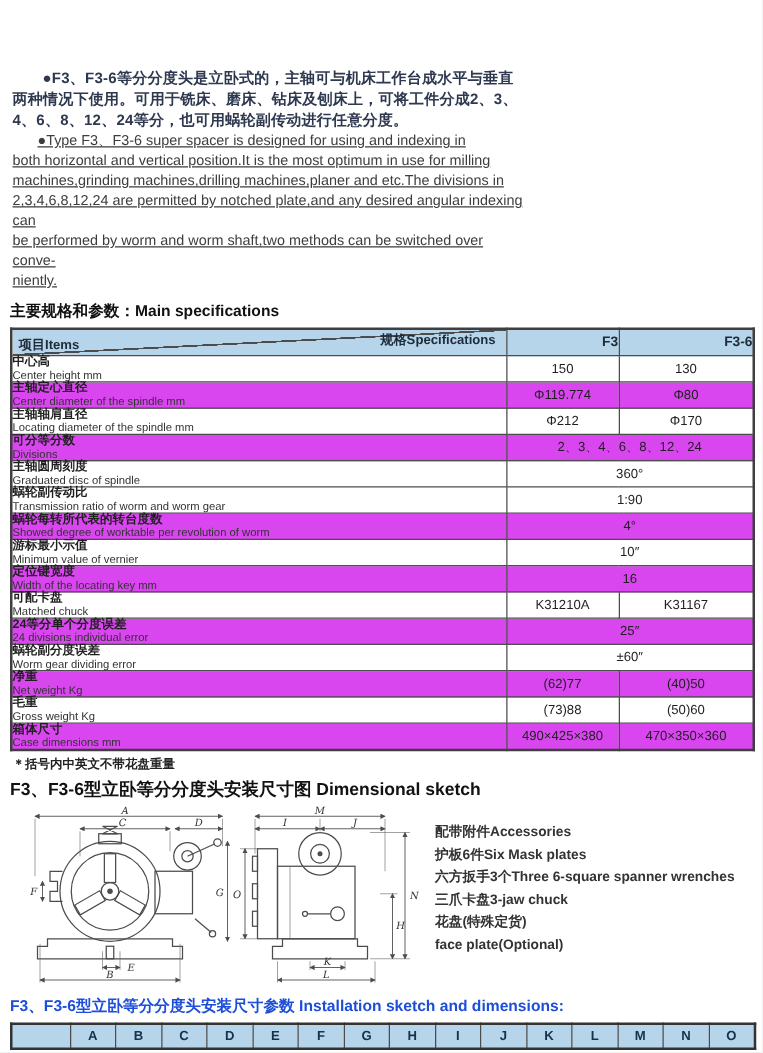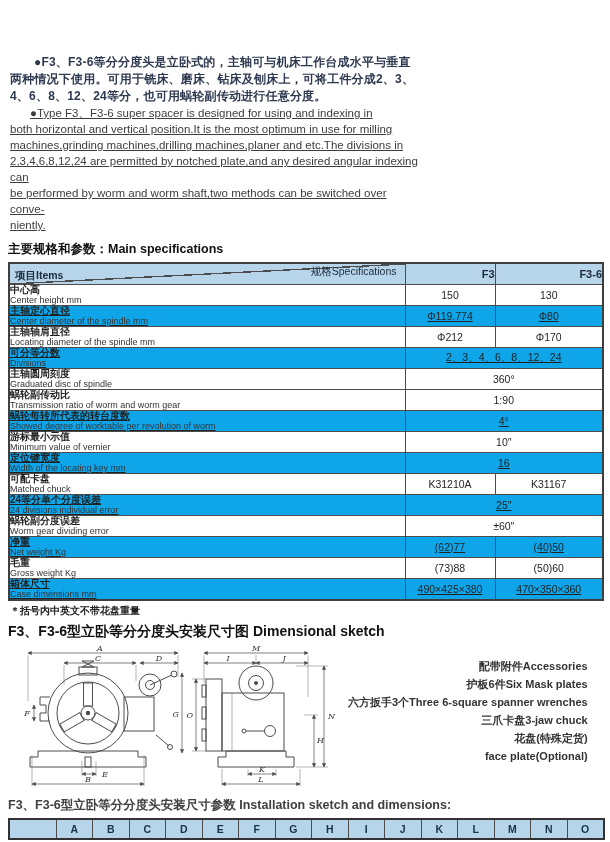--- a/index.html
+++ b/index.html
@@ -9,42 +9,42 @@
   }
   
   .intro{margin:54px 10px 0 10px;width:412px;}
   .cn-line{font-size:12px;font-weight:bold;color:#2e3950;line-height:17px;letter-spacing:0.2px;}
   .cn-line.first{padding-left:24px;}
   .en-line{font-size:11.5px;color:#3d3d3d;line-height:16px;text-decoration:underline;}
   .en-line.first{padding-left:20px;}
   
   .sec-heading{font-size:12.5px;font-weight:bold;color:#111;margin:8px 0 4px 8px;}
   .sketch-heading{font-size:14px;font-weight:bold;color:#111;margin:5px 0 0 8px;}
-  .install-heading{font-size:12.5px;font-weight:bold;color:#404040;margin:6px 0 4px 8px;}
+  .install-heading{font-size:12.5px;font-weight:bold;color:#1d4ed8;margin:6px 0 4px 8px;}
   
   table.spec{border-collapse:collapse;width:594px;margin-left:8px;table-layout:fixed;border:2px solid #3f3f3f;}
   table.spec td,table.spec th{border:1px solid #4c4c4c;padding:0;}
   table.spec tr{height:20px;}
   tr.head{height:20px;background:#b7d5ea;}
   td.diag{
     position:relative;height:20px;
     background-image:linear-gradient(to bottom right,transparent calc(50% - 0.7px),#4c4c4c calc(50% - 0.7px),#4c4c4c calc(50% + 0.7px),transparent calc(50% + 0.7px));
   }
   .diag-items{position:absolute;left:5px;bottom:1px;font-size:10.5px;font-weight:bold;color:#1d2b3a;}
-  .diag-spec{position:absolute;right:8px;top:1px;font-size:10.5px;font-weight:normal;color:#1d2b3a;}
+  .diag-spec{position:absolute;right:8px;top:1px;font-size:10.5px;font-weight:bold;color:#1d2b3a;}
   td.colhead{text-align:right;font-size:11px;font-weight:bold;color:#1d2b3a;}
   td.item-cell{padding:1px 4px;vertical-align:middle;}
   .cn{font-size:10px;font-weight:bold;color:#1f1f1f;line-height:10px;}
   .en{font-size:9px;color:#333;line-height:9px;margin-top:1px;}
   td.val{text-align:center;font-size:10.5px;color:#1f1f1f;vertical-align:middle;}
-  tr.alt{background:#0ea5e9;text-decoration:underline;}
+  tr.alt{background:#d946ef;}
   .footnote{margin:3px 0 0 10px;font-size:10px;font-weight:bold;color:#222;}
   
   .sketch-wrap{position:relative;height:148px;margin:2px 0 0 8px;}
-  .accessories{position:absolute;left:340px;top:14px;text-align:right;}
+  .accessories{position:absolute;left:340px;top:14px;}
   .acc-item{font-size:11px;font-weight:600;color:#333;line-height:18px;}
   .ol{fill:none;stroke:#4c4c4c;stroke-width:1;}
   .tl{fill:none;stroke:#6a6a6a;stroke-width:0.5;}
   .dim{stroke:#4c4c4c;stroke-width:0.7;marker-start:url(#arw);marker-end:url(#arw);}
   .dimlbl{font-size:8px;fill:#333;font-style:italic;font-family:"DejaVu Serif", serif;}
   
   table.dims{border-collapse:collapse;width:595px;margin-left:8px;table-layout:fixed;border:2px solid #333;}
   table.dims td,table.dims th{border:1px solid #4c4c4c;height:18px;text-align:center;font-size:10.5px;padding:0;}
   table.dims th{background:#b7d5ea;font-weight:bold;color:#16324a;}
 </style>

